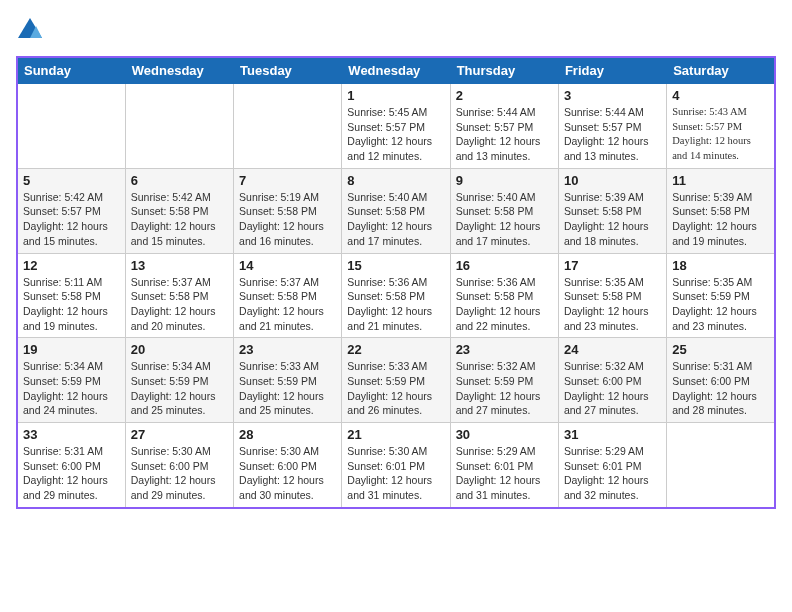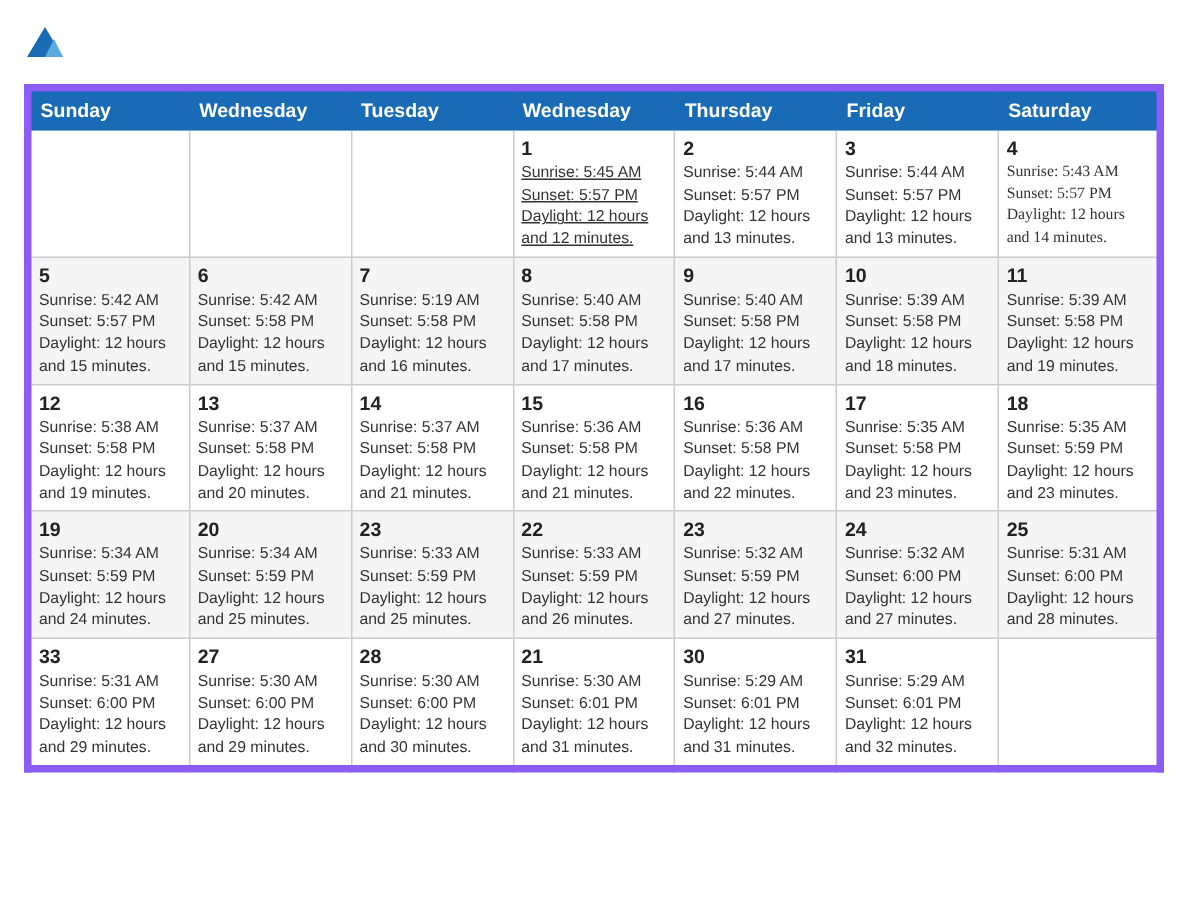--- a/index.html
+++ b/index.html
@@ -40,21 +40,21 @@
       font-weight: bold;
       color: #222;
     }
     .location-title {
       font-size: 16px;
       color: #444;
     }
     .calendar {
       width: 100%;
       border-collapse: collapse;
-      border: 5px solid #8b5cf6;
+      border: 2px solid #8b5cf6;
     }
     .calendar th {
       background-color: #1a6bb5;
       color: #fff;
       text-align: left;
       padding: 5px 6px;
       font-size: 13px;
       border: 1px solid #1a6bb5;
     }
     .calendar td {
@@ -117,21 +117,21 @@
         <th>Saturday</th>
       </tr>
   </thead>
   <tbody id="calendar-body">
       <tr>
         <td class="empty-cell"></td>
         <td class="empty-cell"></td>
         <td class="empty-cell"></td>
         <td>
           <div class="day-number">1</div>
-          <div class="day-info" style="white-space: pre-line; text-decoration: underline;">Sunrise: 5:45 AM
+          <div class="day-info" style="white-space: pre-line;">Sunrise: 5:45 AM
 Sunset: 5:57 PM
 Daylight: 12 hours
 and 12 minutes.</div>
         </td>
         <td>
           <div class="day-number">2</div>
           <div class="day-info" style="white-space: pre-line;">Sunrise: 5:44 AM
 Sunset: 5:57 PM
 Daylight: 12 hours
 and 13 minutes.</div>
@@ -198,21 +198,21 @@
           <div class="day-number">11</div>
           <div class="day-info" style="white-space: pre-line;">Sunrise: 5:39 AM
 Sunset: 5:58 PM
 Daylight: 12 hours
 and 19 minutes.</div>
         </td>
       </tr>
       <tr>
         <td>
           <div class="day-number">12</div>
-          <div class="day-info" style="white-space: pre-line;">Sunrise: 5:38 AM
+          <div class="day-info" style="white-space: pre-line;">Sunrise: 5:11 AM
 Sunset: 5:58 PM
 Daylight: 12 hours
 and 19 minutes.</div>
         </td>
         <td>
           <div class="day-number">13</div>
           <div class="day-info" style="white-space: pre-line;">Sunrise: 5:37 AM
 Sunset: 5:58 PM
 Daylight: 12 hours
 and 20 minutes.</div>

